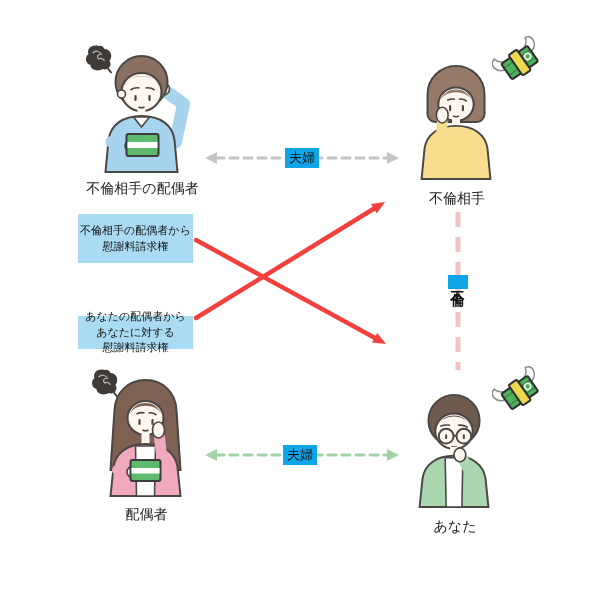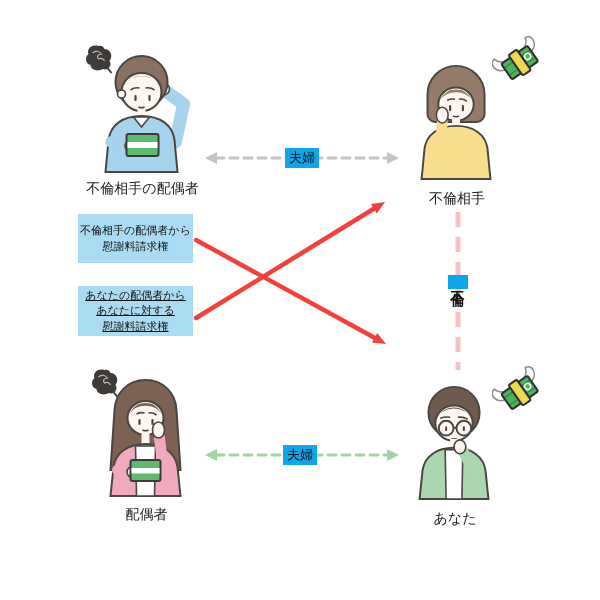--- a/index.html
+++ b/index.html
@@ -59,21 +59,21 @@
   </svg>
 
   <div class="rel-label" style="left:302px;top:158px;">夫婦</div>
   <div class="rel-label" style="left:300px;top:455px;">夫婦</div>
   <div class="rel-label vertical" style="left:458px;top:282px;">不倫</div>
 
   <div class="claim-box" style="left:78px;top:214px;width:115px;height:49px;">
     <div>不倫相手の配偶者から</div>
     <div>慰謝料請求権</div>
   </div>
-  <div class="claim-box" style="left:78px;top:286px;width:115px;height:50px;text-decoration:underline;">
+  <div class="claim-box" style="left:78px;top:316px;width:115px;height:33px;">
     <div>あなたの配偶者から</div>
     <div>あなたに対する</div>
     <div>慰謝料請求権</div>
   </div>
 
   <div class="figure" style="left:80px;top:42px;width:125px;">
     <svg width="125" height="132" viewBox="0 0 120 132">
       <g transform="translate(2,2)">
         <path d="M14,2 C7,0 2,5 4,10 C0,13 1,20 6,21 C6,26 14,28 18,25 C24,27 28,21 25,17 C29,12 26,5 20,5 C19,2 16,1 14,2 Z" fill="#3f3b38"></path>
         <path d="M8,9 q5,-4 9,1 q-6,1 -3,5 q4,-2 6,2" stroke="#ffffff" fill="none" stroke-width="1.2" opacity="0.65"></path>
@@ -141,21 +141,21 @@
       <path d="M31,102 L44,106" class="st-pink" stroke-width="11" fill="none" stroke-linecap="round"></path>
       <circle cx="46" cy="104" r="5.5" class="f-skin s-thin"></circle>
       <g>
         <rect x="44" y="92" width="30" height="21" rx="2" class="f-book" stroke="#3b3b3b" stroke-width="2"></rect>
         <rect x="45" y="100" width="28" height="5.5" fill="#ffffff"></rect>
       </g>
     </svg>
     <div class="figure-label">配偶者</div>
   </div>
 
-  <div class="figure" style="left:396px;top:372px;width:118px;">
+  <div class="figure" style="left:396px;top:380px;width:118px;">
     <svg width="118" height="132" viewBox="0 0 120 132">
       <circle cx="59" cy="40" r="26" fill="#6f5b4e" class="s-out"></circle>
       <ellipse cx="59" cy="51" rx="19" ry="18" class="f-skin s-out"></ellipse>
       <path d="M41,47 a19,16 0 0 1 36,0 c-5,-9 -11,-12 -18,-12 c-7,0 -13,3 -18,12 z" fill="#6f5b4e"></path>
       <path d="M45,46 q5,-2 10,-1" class="s-thin" fill="none"></path>
       <path d="M63,45 q5,-1 10,2" class="s-thin" fill="none"></path>
       <g>
         <circle cx="51" cy="56" r="7.5" fill="none" stroke="#4a4642" stroke-width="2"></circle>
         <circle cx="69" cy="56" r="7.5" fill="none" stroke="#4a4642" stroke-width="2"></circle>
         <path d="M58.5,55.5 h3" stroke="#4a4642" stroke-width="2"></path>

